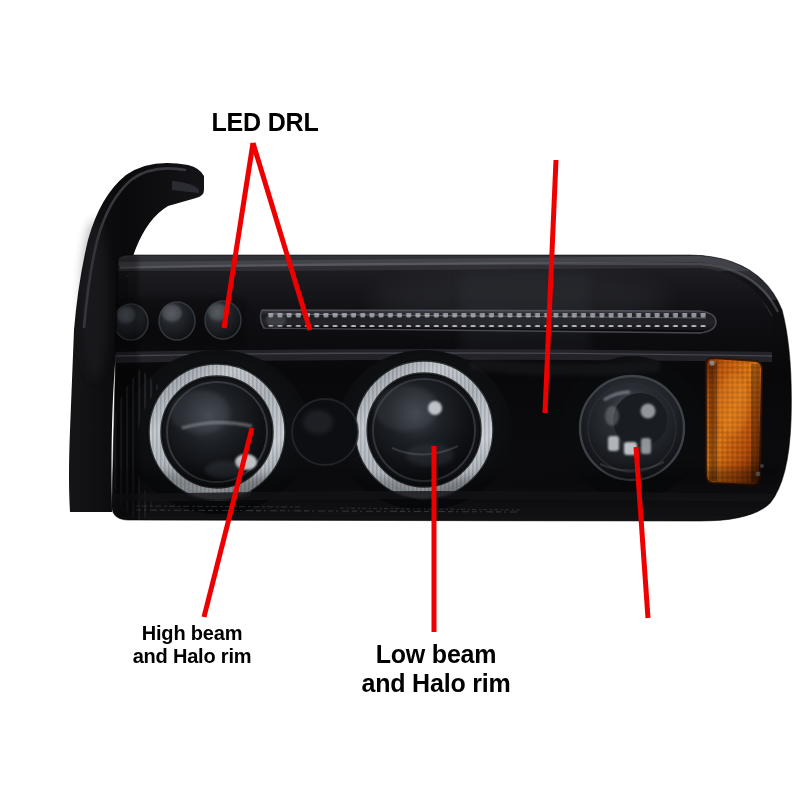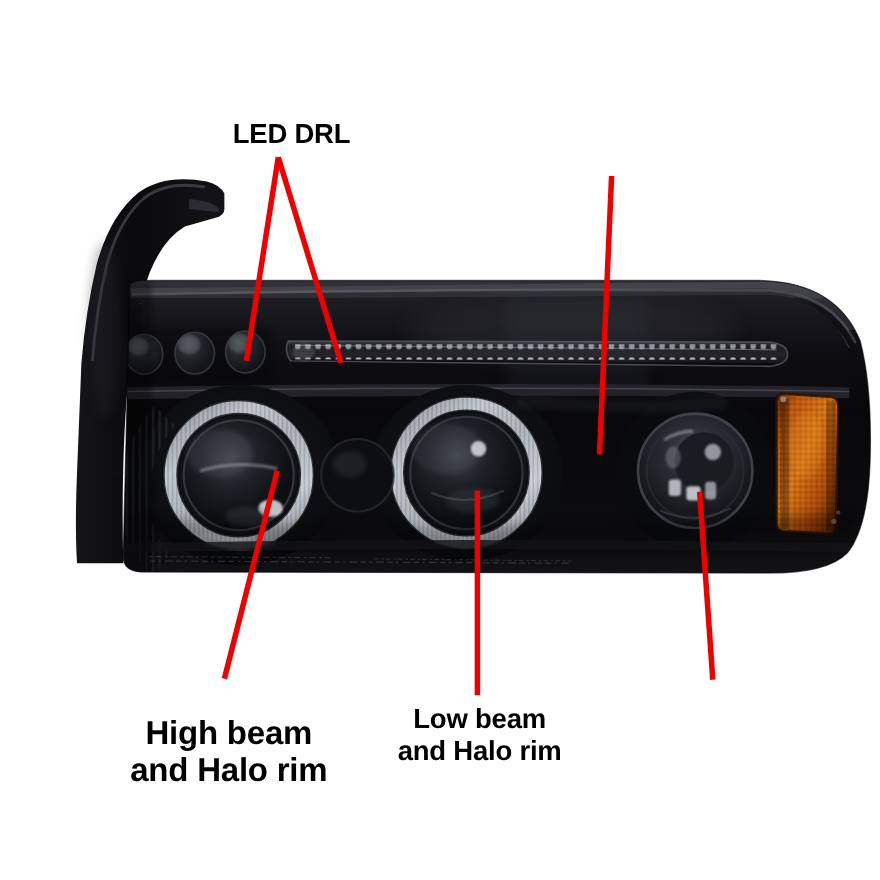--- a/index.html
+++ b/index.html
@@ -35,21 +35,21 @@
     line-height: 1.14;
     text-align: center;
     white-space: nowrap;
     letter-spacing: -0.2px;
     transform: translateX(-50%);
   }
   .callout-label .ln { display: block; }
 
   #label-led-drl            { left: 265px; top: 108px; font-size: 25px; }
   #label-glossy-housing     { left: 549px; top: 90px;  font-size: 25px; }
-  #label-high-beam          { left: 208px; top: 622px; font-size: 30px; margin-top: 28px; }
+  #label-high-beam          { left: 192px; top: 622px; font-size: 20px; }
   #label-low-beam           { left: 436px; top: 640px; font-size: 25px; }
   #label-signal-light       { left: 660px; top: 622px; font-size: 25px; }
 </style>
 </head>
 <body>
 
 <div id="stage">
 
   <svg id="product-svg" viewBox="0 0 800 800">
     <defs>

